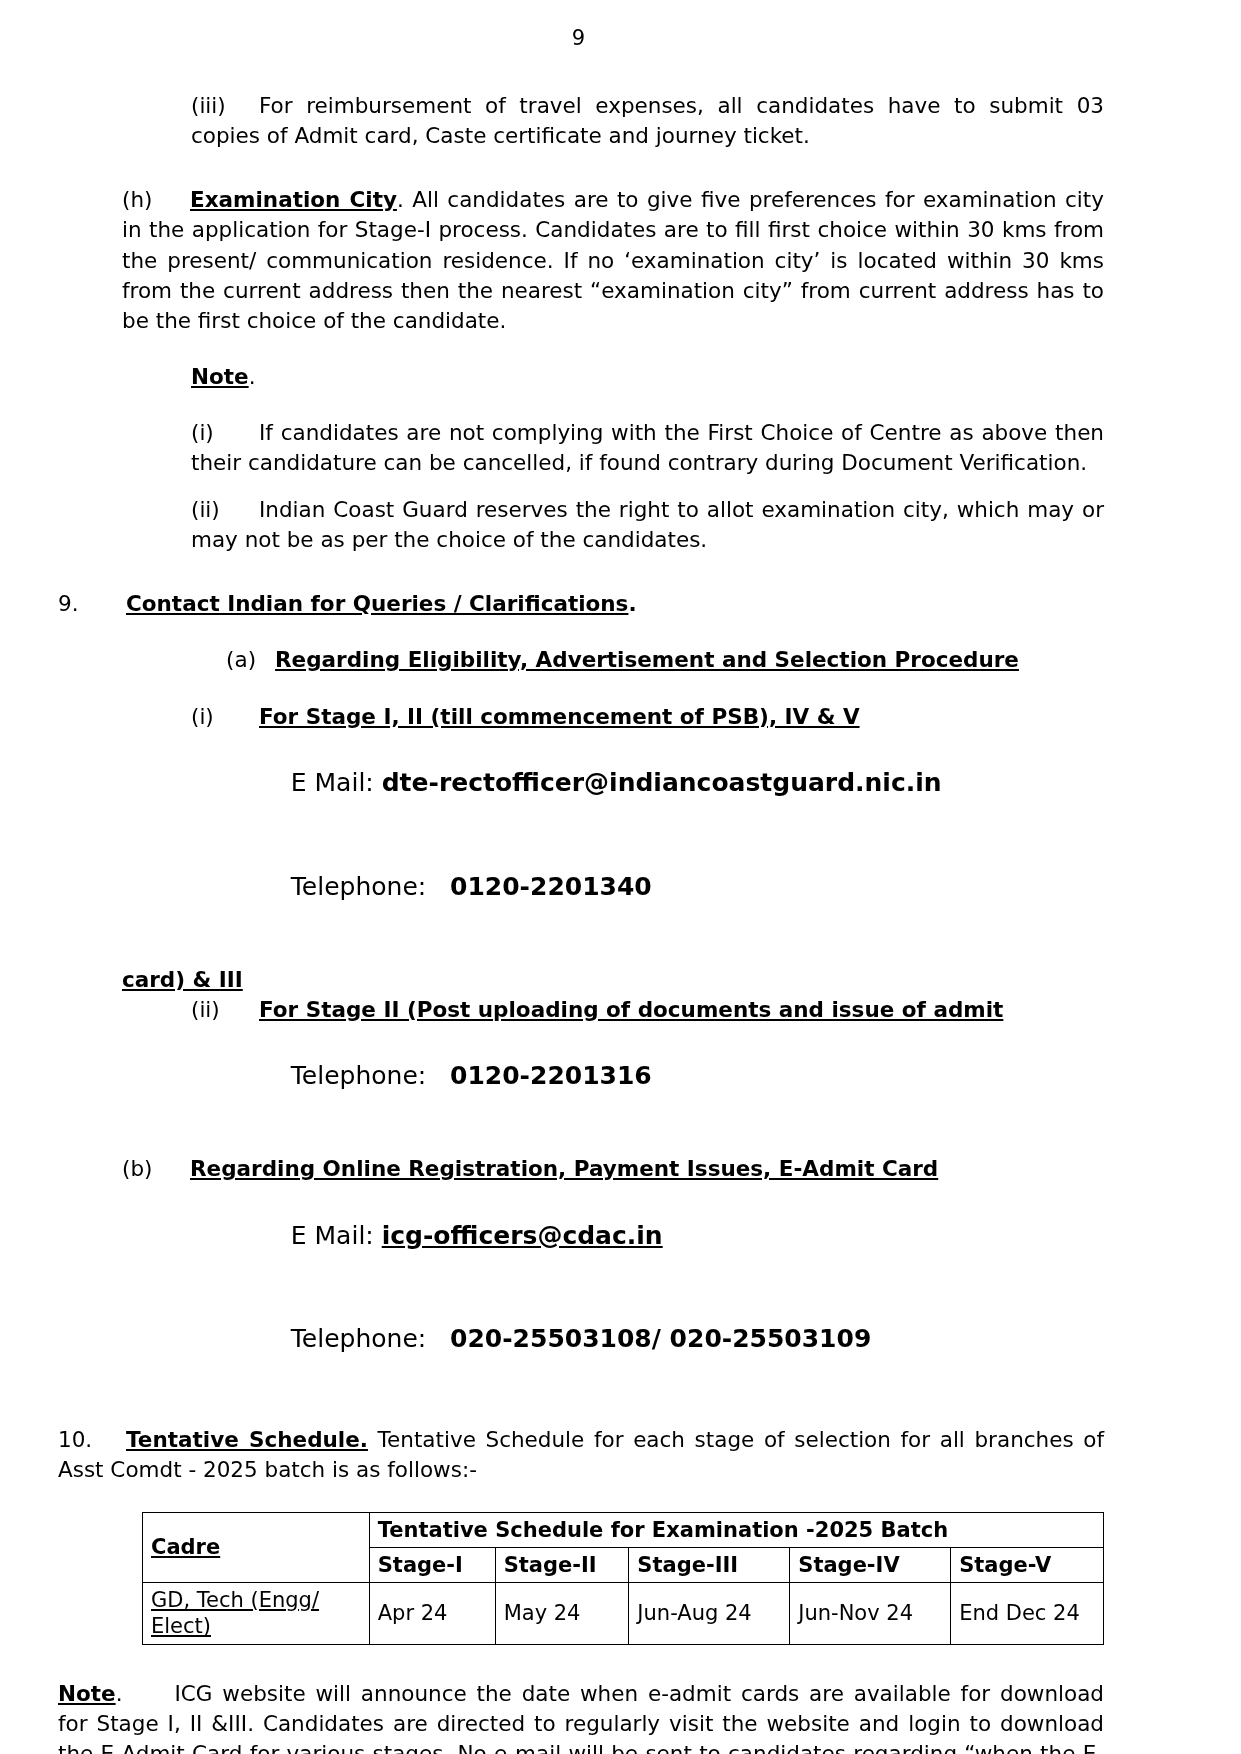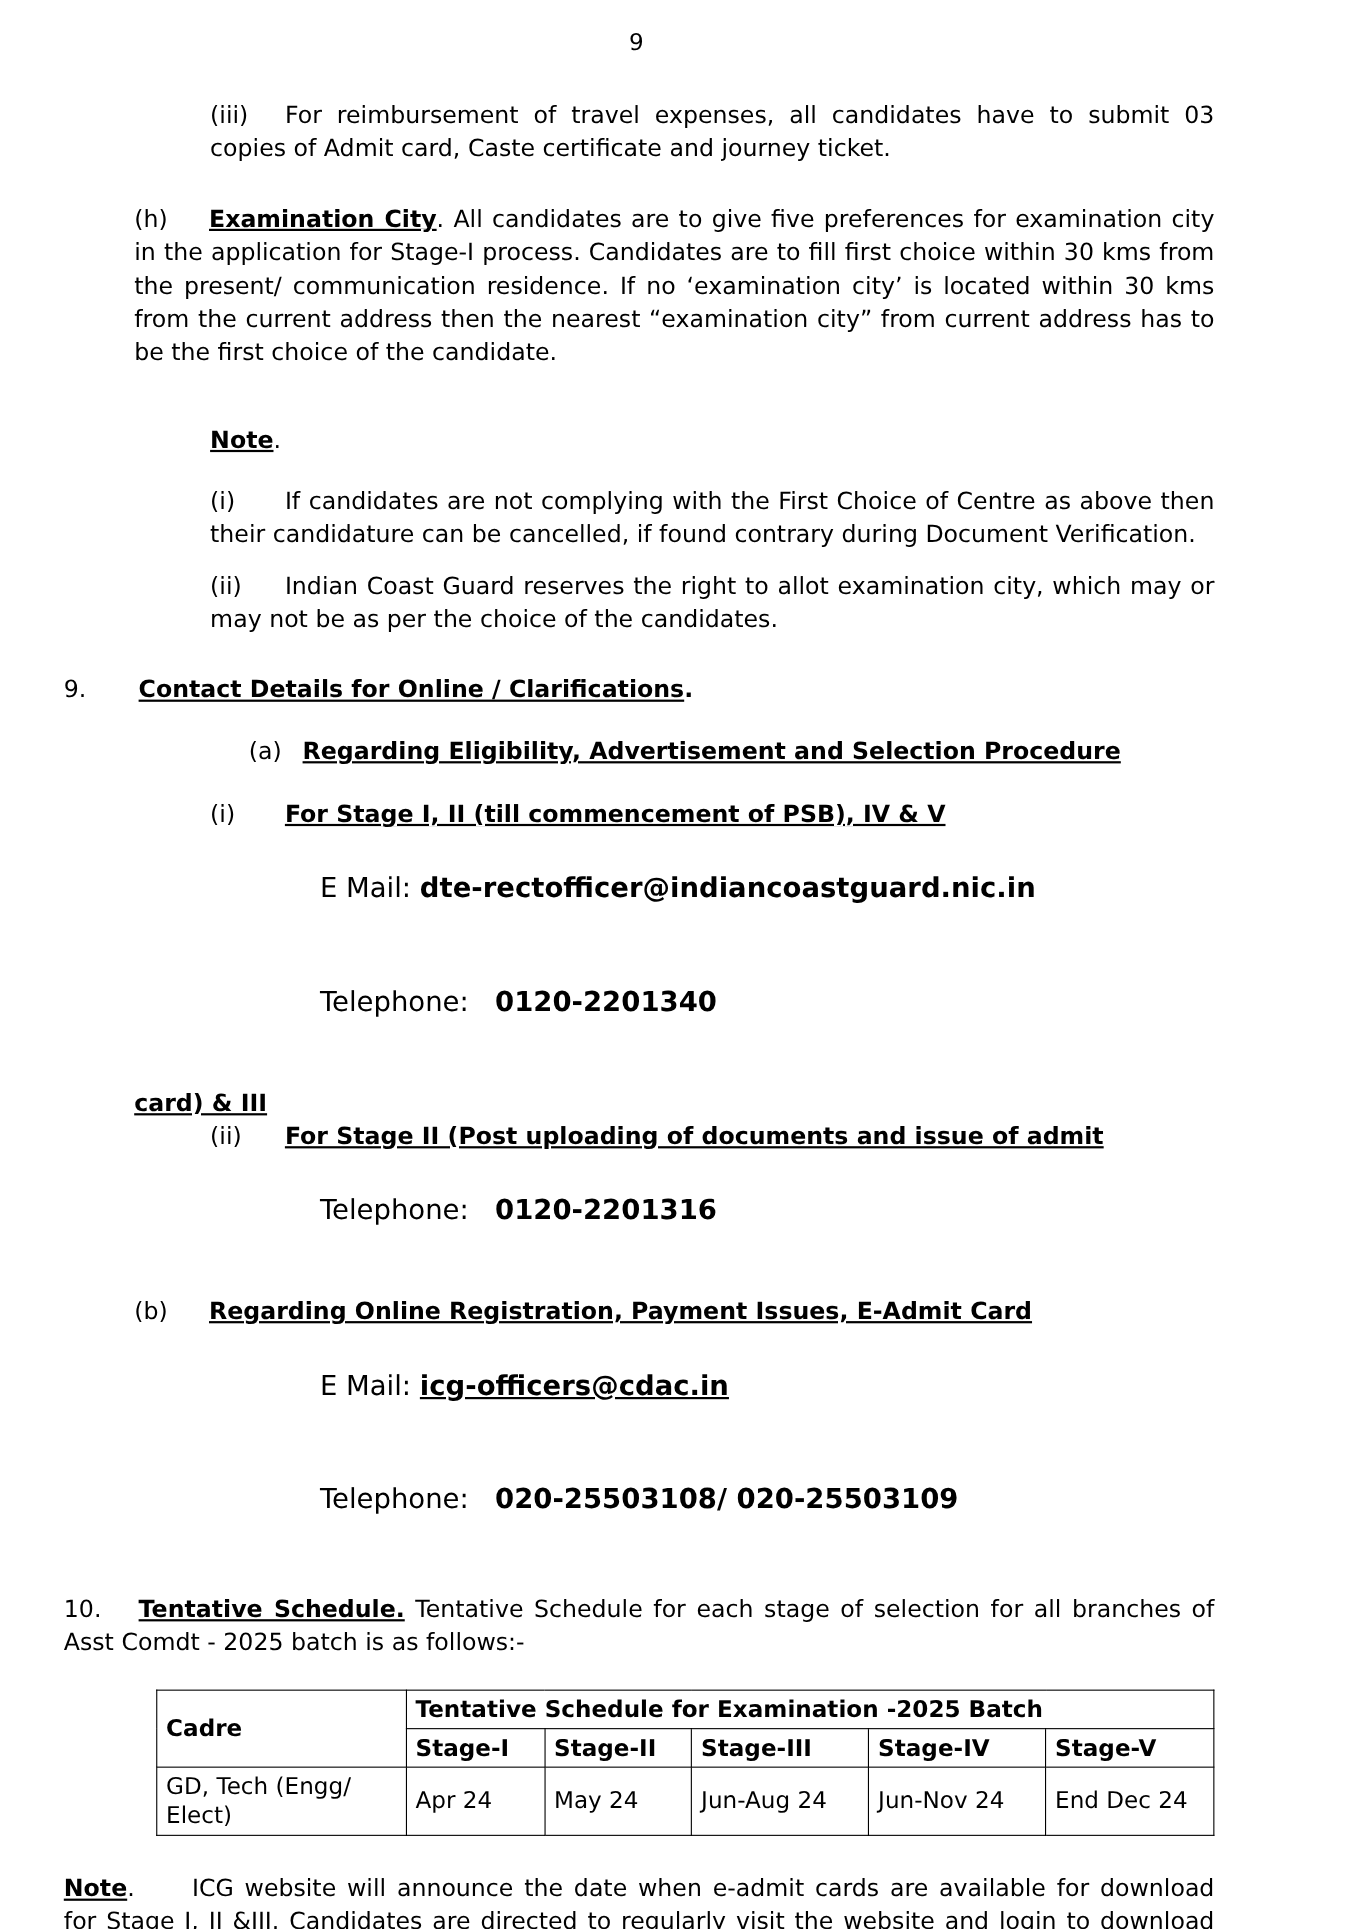--- a/index.html
+++ b/index.html
@@ -76,21 +76,21 @@
     line-height: 1.25;
   }
   table.sched th { font-weight: bold; }
   .col-cadre { width: 250px; }
   .col-s1 { width: 118px; }
   .col-s2 { width: 128px; }
   .col-s3 { width: 163px; }
   .col-s4 { width: 163px; }
   .col-s5 { width: 153px; }
   .th-center { text-align: center; }
-  .cadre-cell { font-weight: bold; }
+  .cadre-cell { font-weight: bold; text-decoration: underline; }
 
   .note-para {
     font-size: 21.5px;
     line-height: 1.40;
     text-align: justify;
     margin: 0;
   }
   .tab-space { display: inline-block; width: 52px; }
 </style>
 </head>
@@ -105,40 +105,40 @@
   </div>
 
   <div class="gap-lg"></div>
 
   <div class="block" style="padding-left:64px;">
     <span class="mk mk-ab">(h)</span><span class="bu">Examination City</span><span>. All candidates are to give five preferences for examination city in the application for Stage-I process. Candidates are to fill first choice within 30 kms from the present/ communication residence.  If no ‘examination city’ is located within 30 kms from the current address then the nearest “examination city” from current address has to be the first choice of the candidate.</span>
   </div>
 
   <div class="gap-md"></div>
 
-  <div class="block" style="padding-left:133px;margin-top:24px;">
+  <div class="block" style="padding-left:133px;">
     <span class="bu">Note</span><span>.</span>
   </div>
 
   <div class="gap-md"></div>
 
   <div class="block" style="padding-left:133px;">
     <span class="mk mk-i">(i)</span><span>If candidates are not complying with the First Choice of Centre as above then their candidature can be cancelled, if found contrary during Document Verification.</span>
   </div>
 
   <div class="gap-sm"></div>
 
   <div class="block" style="padding-left:133px;">
     <span class="mk mk-i">(ii)</span><span>Indian Coast Guard reserves the right to allot examination city, which may or may not be as per the choice of the candidates.</span>
   </div>
 
   <div class="gap-lg"></div>
 
   <div class="block nojust" style="text-align:left;">
-    <span class="mk mk-num">9.</span><span class="bu">Contact Details for Online / Clarifications</span><span class="b">.</span>
+    <span class="mk mk-num">9.</span><span class="bu">Contact Indian for Queries / Clarifications</span><span class="b">.</span>
   </div>
 
   <div class="gap-md"></div>
 
   <div class="block nojust" style="padding-left:64px;text-align:center;">
     <span class="mk mk-ab">(a)</span><span class="bu">Regarding Eligibility, Advertisement and Selection Procedure</span>
   </div>
 
   <div class="gap-md"></div>
 

